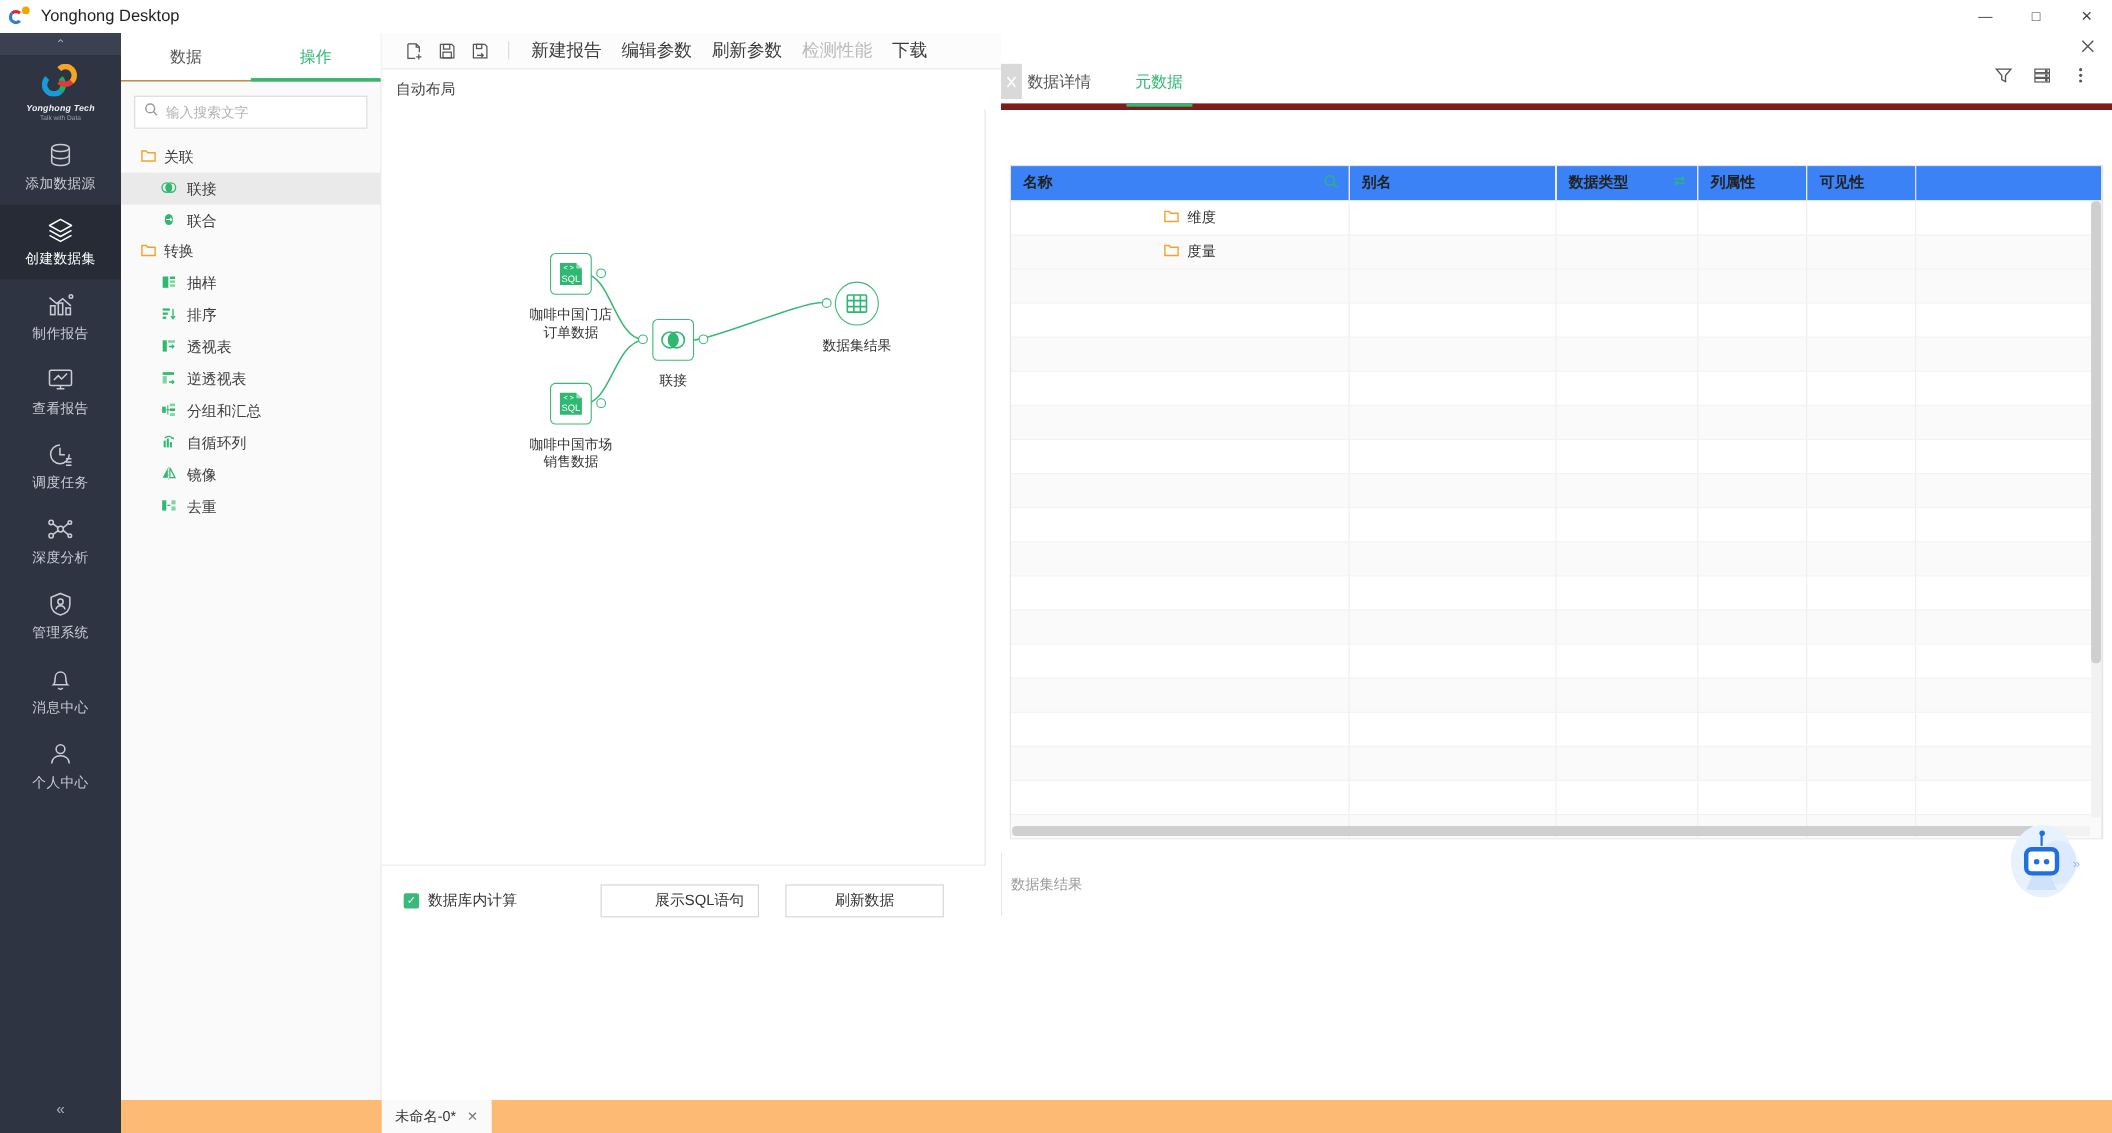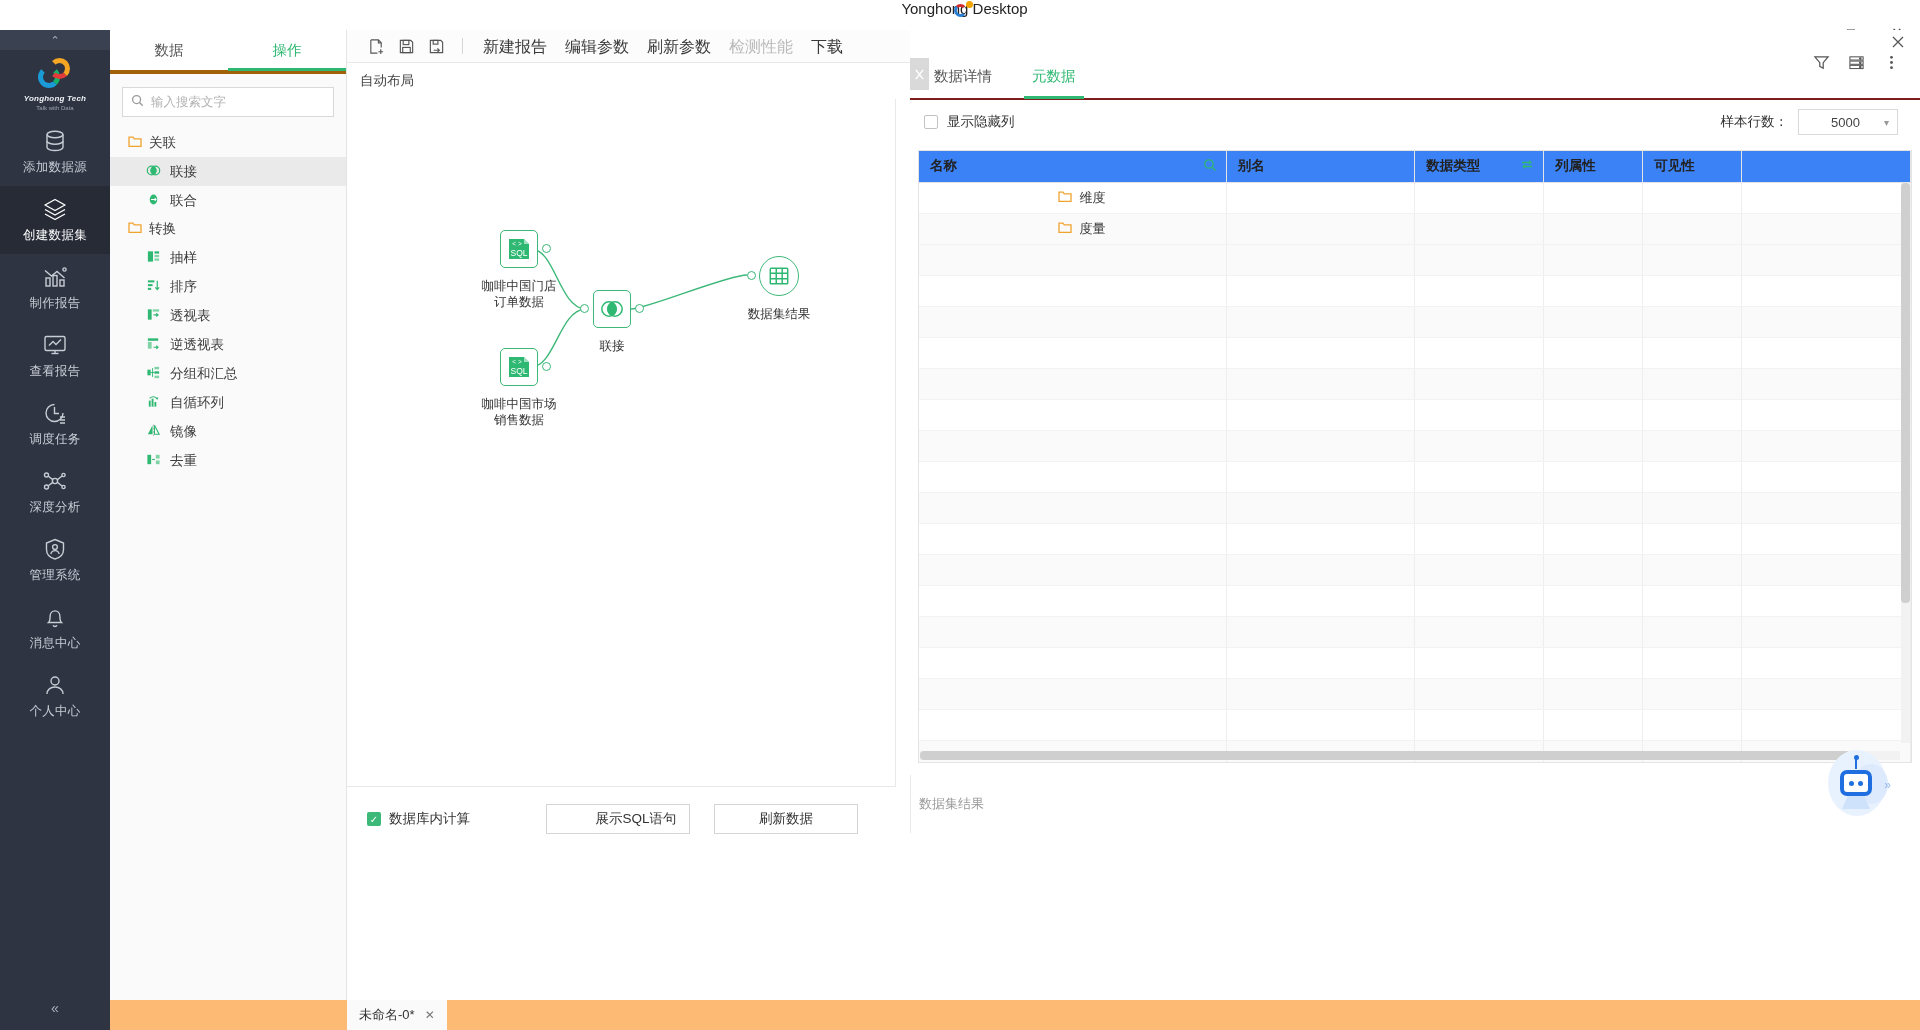--- a/index.html
+++ b/index.html
@@ -9,21 +9,20 @@
     background: #ffffff;
     overflow: hidden;
     -webkit-font-smoothing: antialiased;
   }
 
   
   .titlebar {
     position: absolute; top: 0; left: 0; width: 1920px; height: 30px;
     background: #ffffff; display: flex; align-items: center;
     border-bottom: 1px solid #ffffff;
-    flex-direction: column;
   }
   .app-logo { margin-left: 8px; width: 20px; height: 20px; position: relative; }
   .app-logo .ring {
     position: absolute; left: 0; top: 4px; width: 13px; height: 13px;
     border: 3px solid #2b7fd4; border-radius: 50%;
     border-top-color: #d62b2b; border-right-color: transparent;
   }
   .app-logo .dot {
     position: absolute; right: 1px; top: 1px; width: 7px; height: 7px;
     background: #f0a500; border-radius: 50%;
@@ -73,21 +72,21 @@
     position: absolute; bottom: 0; left: 0; width: 110px; height: 44px;
     display: flex; align-items: center; justify-content: center;
     color: #aab0bb; font-size: 14px; cursor: pointer;
   }
 
   
   .leftpanel {
     position: absolute; left: 110px; top: 30px; width: 237px; height: 970px;
     background: #fafafa; border-right: 1px solid #e4e4e4;
   }
-  .lp-tabs { display: flex; height: 44px; background: #ffffff; border-bottom: 4px solid #a16207; }
+  .lp-tabs { display: flex; height: 44px; background: #ffffff; border-bottom: 1px solid #a16207; }
   .lp-tab {
     flex: 1; display: flex; align-items: center; justify-content: center;
     font-size: 14.5px; color: #555; cursor: pointer; position: relative;
   }
   .lp-tab.active { color: #2eb872; }
   .lp-tab.active::after {
     content: ""; position: absolute; left: 0; right: 0; bottom: -1px;
     height: 3px; background: #2eb872;
   }
   .lp-search { padding: 13px 12px 10px 12px; }
@@ -179,22 +178,22 @@
   .rightpanel {
     position: absolute; left: 910px; top: 30px; width: 1010px; height: 970px;
     background: #ffffff;
   }
   .rp-topbar {
     height: 24px; background: #ffffff; display: flex; align-items: center;
     justify-content: flex-end; padding-right: 10px;
   }
   .rp-close { width: 24px; height: 24px; display: flex; align-items: center; justify-content: center; cursor: pointer; }
   .rp-tabs {
-    position: relative; height: 46px; display: flex; align-items: flex-start;
-    border-bottom: 2px solid #7f1d1d; padding-left: 0;
+    position: relative; height: 46px; display: flex; align-items: center;
+    border-bottom: 6px solid #7f1d1d; padding-left: 0;
   }
   .collapse-handle {
     position: absolute; left: 0px; top: 4px; width: 19px; height: 32px;
     background: #d9d9d9; display: flex; align-items: center;
     justify-content: center; color: #fff; font-size: 13px; cursor: pointer;
   }
   .rp-tab {
     height: 44px; display: flex; align-items: center; font-size: 14.5px;
     color: #555; cursor: pointer; position: relative; padding: 0 16px;
     margin-left: 8px;
@@ -741,33 +740,20 @@
       <div class="rp-tool">
         <svg width="17" height="17" viewBox="0 0 18 18" fill="#555">
           <circle cx="9" cy="3.5" r="1.5"></circle>
             <circle cx="9" cy="9" r="1.5"></circle>
             <circle cx="9" cy="14.5" r="1.5"></circle>
         </svg>
       </div>
     </div>
   </div>
 
-  <div class="rp-ctrlrow">
-    <div class="hidecol">
-      <div class="box"></div>
-      <div class="t">显示隐藏列</div>
-    </div>
-    <div class="samplerows">
-      <div class="lbl">样本行数：</div>
-      <div class="select">
-        <span class="val">5000</span>
-        <span class="caret">▾</span>
-      </div>
-    </div>
-  </div>
 
   <div class="tablewrap">
     <table class="meta">
       <thead>
         <tr>
           <th style="width:31%">
             <span>名称</span>
             <span class="th-icon">
               <svg width="14" height="14" viewBox="0 0 14 14" fill="none" stroke="#2eb872" stroke-width="1.3">
                 <circle cx="6" cy="6" r="4.2"></circle>

